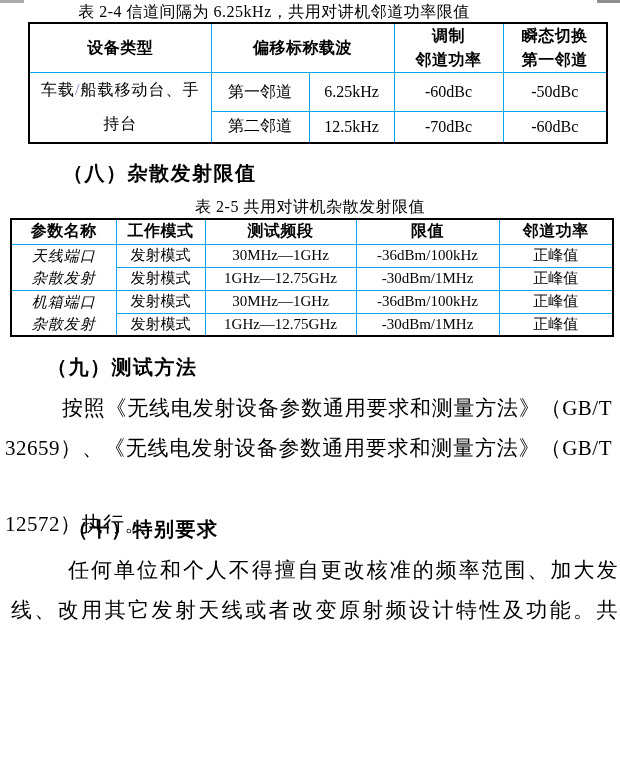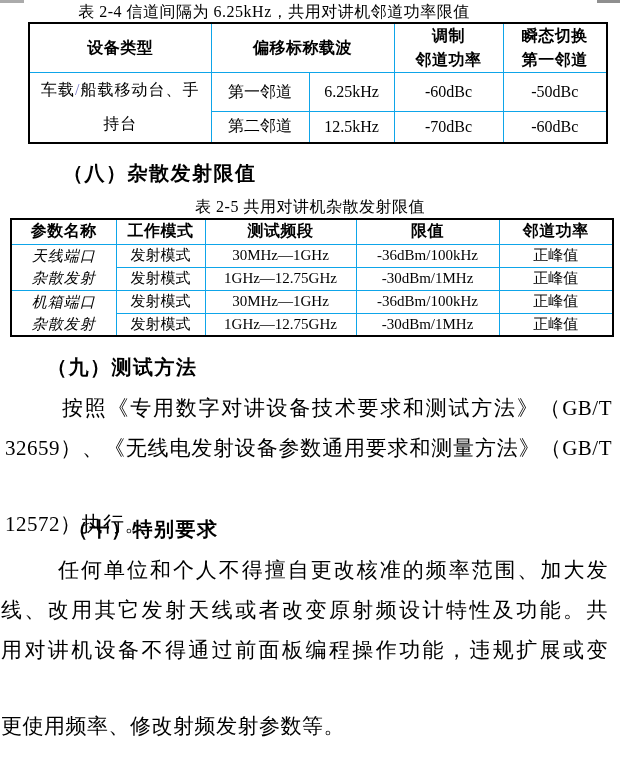--- a/index.html
+++ b/index.html
@@ -133,27 +133,25 @@
         <td>1GHz—12.75GHz</td>
         <td>-30dBm/1MHz</td>
         <td>正峰值</td>
       </tr>
     </tbody>
   </table>
 
   <div class="abs sec-heading" style="left:47px; top:356px;">（九）测试方法</div>
 
   <div class="abs para" style="left:5px; top:388px; width:607px;">
-    <div class="para-line indent">按照《专用数字对讲设备技术要求和测试方法》（GB/T</div>
+    <div class="para-line indent">按照《无线电发射设备参数通用要求和测量方法》（GB/T</div>
     <div class="para-line">32659）、《无线电发射设备参数通用要求和测量方法》（GB/T</div>
     <div class="para-line last">12572）执行。</div>
   </div>
 
   <div class="abs sec-heading" style="left:68px; top:518px;">（十）特别要求</div>
 
-  <div class="abs para" style="left:1px; top:550px; width:607px;">
+  <div class="abs para" style="left:11px; top:550px; width:607px;">
     <div class="para-line indent">任何单位和个人不得擅自更改核准的频率范围、加大发</div>
     <div class="para-line">线、改用其它发射天线或者改变原射频设计特性及功能。共</div>
-    <div class="para-line">用对讲机设备不得通过前面板编程操作功能，违规扩展或变</div>
-    <div class="para-line last">更使用频率、修改射频发射参数等。</div>
   </div>
 
 </div>
 
 </body></html>

